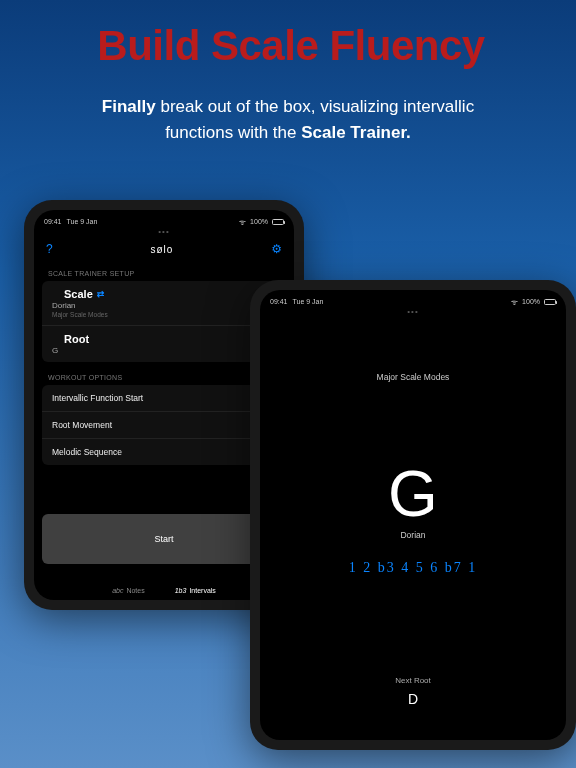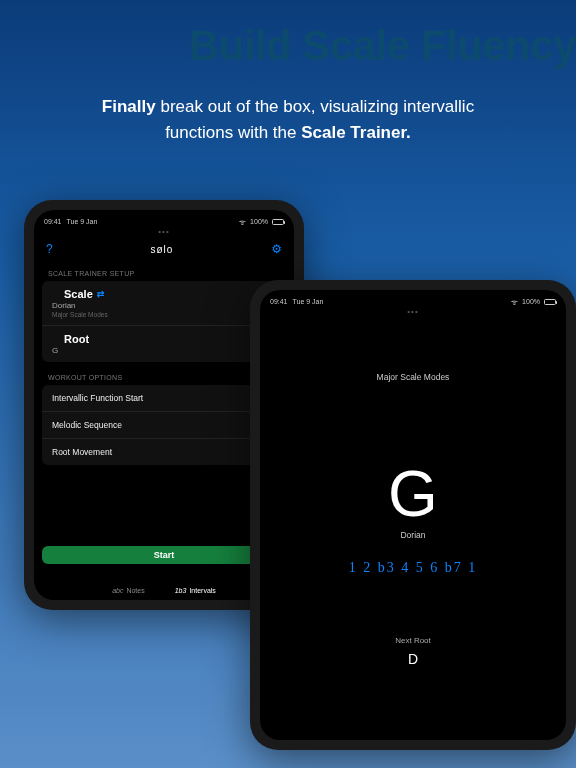--- a/index.html
+++ b/index.html
@@ -5,24 +5,24 @@
   * { margin: 0; padding: 0; box-sizing: border-box; }
   body {
     width: 576px;
     height: 768px;
     background: linear-gradient(180deg, #0b3c7a 0%, #1a5fa8 35%, #5a8fc8 100%);
     font-family: -apple-system, BlinkMacSystemFont, "Segoe UI", Helvetica, Arial, sans-serif;
     overflow: hidden;
     position: relative;
   }
   .hero-title {
-    color: #0c4a6e;
+    color: #b91c1c;
     font-size: 42px;
     font-weight: 800;
-    text-align: right;
+    text-align: center;
     margin-top: 22px;
     letter-spacing: -0.5px;
     margin-left: 6px;
   }
   .hero-sub {
     color: #fff;
     font-size: 17px;
     font-weight: 400;
     text-align: center;
     margin: 24px auto 0;
@@ -102,23 +102,23 @@
   .cell:last-child { border-bottom:none; }
   .cell-row { padding: 8px 10px; font-size:8.5px; color:#eee; border-bottom:0.5px solid #222;}
   .cell-row:last-child { border-bottom:none; }
   .cell-title { font-size:11px; font-weight:600; color:#fff; display:flex; align-items:center; gap:4px;padding-left:12px;}
   .cell-sub { font-size:8px; color:#aaa; margin-top:1px;}
   .cell-mini { font-size:6.5px; color:#666; margin-top:1px;}
   .shuffle-icon { color:#0a84ff; font-size:9px; }
   .info-icon { position:absolute; right:8px; top:8px; color:#0a84ff; font-size:10px;}
 
   .start-btn {
-    background:#15803d; color:#fff; text-align:center;
-    font-size:9px; font-weight:700;
-    margin: 8px; padding:4px; border-radius:6px;
+    background:#404040; color:#fff; text-align:center;
+    font-size:9px; font-weight:400;
+    margin: 8px; padding:20px; border-radius:6px;
     position:absolute; bottom:28px; left:0; right:0;
   }
   .bottom-tabs {
     position:absolute; bottom:6px; left:0; right:0;
     display:flex; justify-content:center; gap:30px;
     font-size:7px; color:#888;
   }
   .tab-item { display:flex; align-items:center; gap:3px;}
   .tab-item.active { color:#fff; }
   .tab-pre { font-style:italic; }
@@ -126,21 +126,21 @@
   
   .right-content {
     display:flex; flex-direction:column; align-items:center;
     height:100%;
     padding-top: 6px;
   }
   .mode-label { font-size:8.5px; color:#ccc; margin-top:50px;}
   .big-note { font-size:64px; font-weight:400; color:#fff; margin-top:80px; line-height:1;}
   .scale-name { font-size:8.5px; color:#ccc; margin-top:4px;}
   .intervals { font-size:14px; color:#0a84ff; margin-top:20px; font-family: 'Brush Script MT', cursive; letter-spacing:2px; font-weight:500;}
-  .next-root-label { font-size:8px; color:#aaa; margin-top:60px;}
+  .next-root-label { font-size:8px; color:#aaa; margin-top:100px;}
   .next-root-note { font-size:14px; color:#fff; margin-top:6px;}
 
   .wifi { font-size:8px; }
 </style>
 </head>
 <body>
 
 <h1 class="hero-title">Build Scale Fluency</h1>
 <p class="hero-sub">
   <b>Finally</b><span> break out of the box, visualizing intervallic functions with the </span><b>Scale Trainer.</b>
@@ -181,22 +181,22 @@
         <div class="cell-title">
           <span>Root</span>
         </div>
         <span class="cell-sub">G</span>
       </div>
     </div>
 
     <div class="section-header" style="margin-top:8px;">WORKOUT OPTIONS</div>
     <div class="cell-group">
       <div class="cell-row">Intervallic Function Start</div>
+      <div class="cell-row">Root Movement</div>
       <div class="cell-row">Melodic Sequence</div>
-      <div class="cell-row">Root Movement</div>
     </div>
 
     <div class="start-btn">Start</div>
 
     <div class="bottom-tabs">
       <div class="tab-item">
         <span class="tab-pre">abc</span>
         <span>Notes</span>
       </div>
       <div class="tab-item active">

